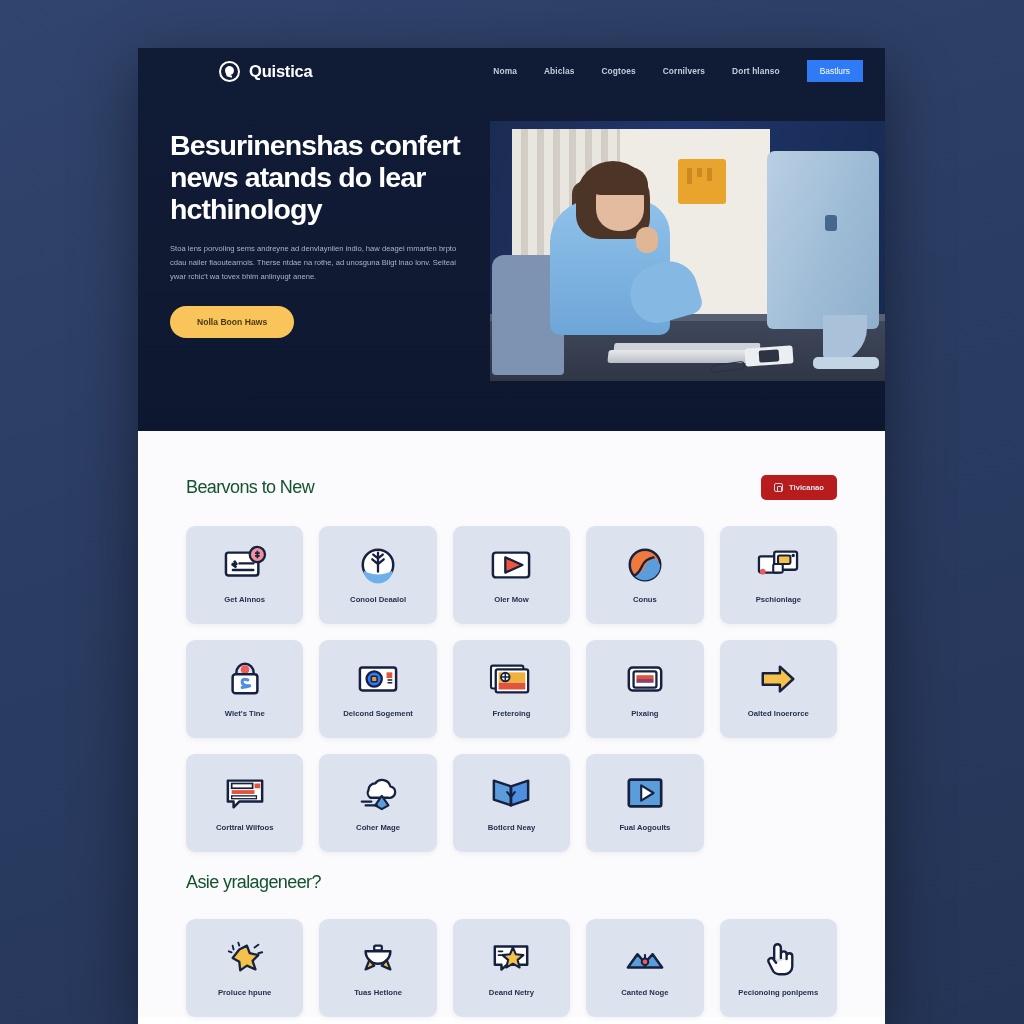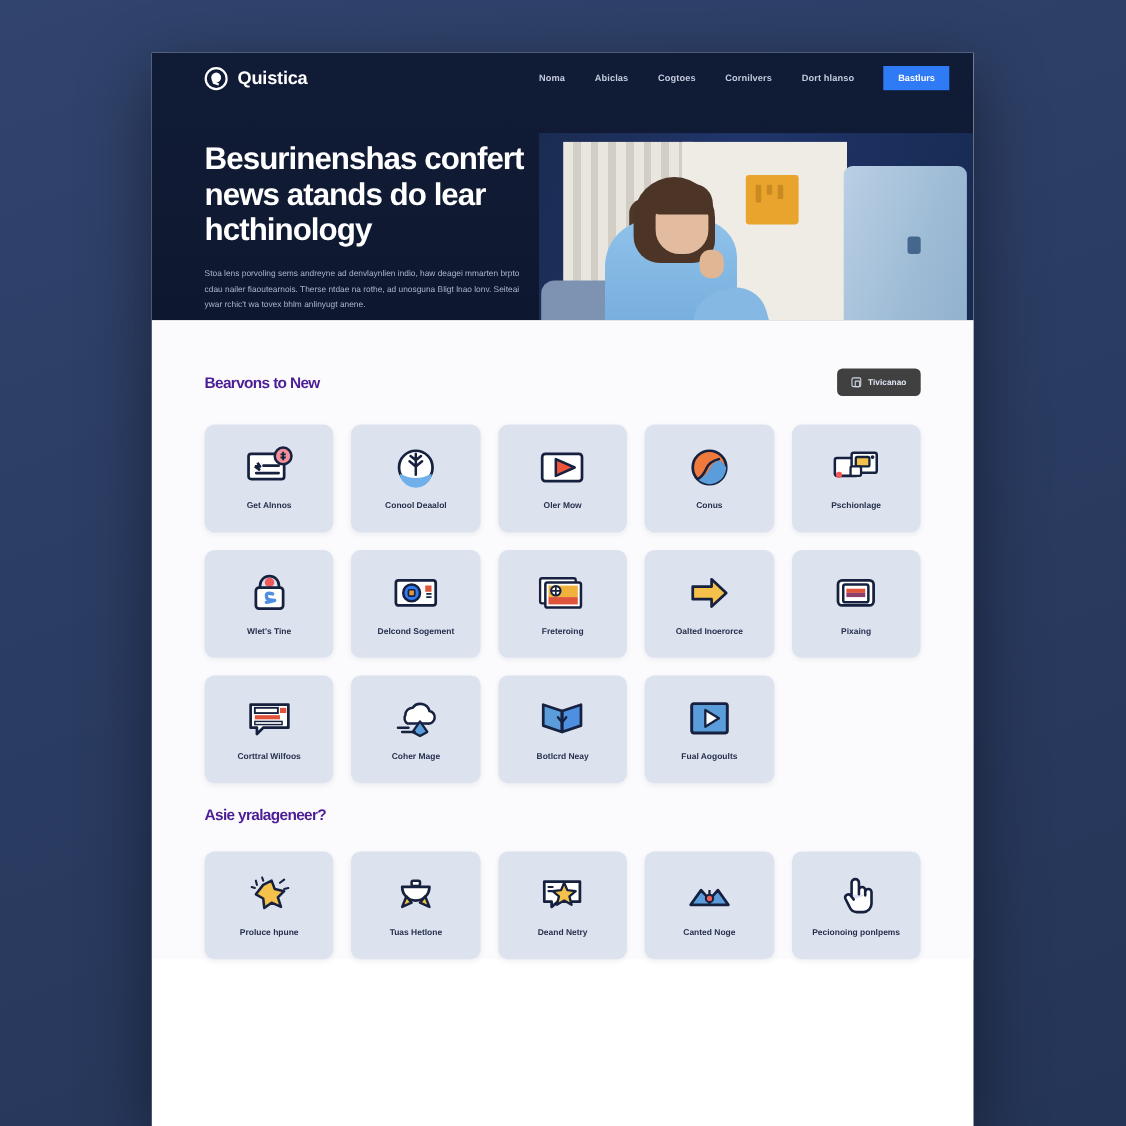--- a/index.html
+++ b/index.html
@@ -18,23 +18,24 @@
     left: 138px; top: 48px;
     width: 747px; height: 976px;
     background: #ffffff;
     overflow: hidden;
     box-shadow: 0 18px 60px rgba(0,0,0,.45);
   }
 
   
   .hero {
     position: relative;
-    height: 243px;
+    height: 383px;
     background: linear-gradient(180deg, #101b36 0%, #101a33 55%, #0e1730 100%);
     overflow: hidden;
+    padding-left: 33px;
   }
 
   
   .nav {
     position: relative; z-index: 4;
     height: 46px;
     display: flex; align-items: center;
     padding: 0 22px 0 48px;
   }
   .brand { display: flex; align-items: center; gap: 9px; }
@@ -61,28 +62,28 @@
   .nav-links {
     margin-left: auto; display: flex; align-items: center; gap: 27px;
   }
   .nav-link {
     color: #c3cbdd; font-size: 8.4px; font-weight: bold;
     letter-spacing: .1px; white-space: nowrap;
     filter: blur(.35px);
   }
   .nav-cta {
     background: #2f7bf6; color: #ffffff;
-    font-size: 8.4px; font-weight: bold;
+    font-size: 8.4px; font-weight: normal;
     padding: 6px 13px; border-radius: 0; border: none;
     white-space: nowrap; filter: blur(.35px);
   }
 
   
   .hero-copy {
-    position: absolute; left: 48px; top: 82px; width: 305px; z-index: 3;
+    position: absolute; left: 32px; top: 82px; width: 305px; z-index: 3;
   }
   .hero-title {
     color: #ffffff; font-size: 28.5px; line-height: 1.12;
     font-weight: bold; letter-spacing: -.9px;
   }
   .hero-sub {
     margin-top: 16px; width: 292px;
     color: #a9b4cb; font-size: 7.6px; line-height: 1.85;
     filter: blur(.5px);
   }
@@ -187,25 +188,25 @@
     border: 1.5px solid #2a3140; border-radius: 6px; transform: rotate(-8deg);
   }
 
   
   .body-section { background: #fbfbfd; padding: 44px 48px 0 48px; }
   .sec-head {
     display: flex; align-items: center; justify-content: space-between;
     margin-bottom: 26px;
   }
   .sec-title {
-    color: #4c1d95; font-size: 14px; font-weight: bold; letter-spacing: -.6px;
+    color: #14532d; font-size: 18px; font-weight: normal; letter-spacing: -.6px;
   }
   .sec-btn {
     display: flex; align-items: center; gap: 6px;
-    background: #404040; color: #dfe5f2; border: none;
+    background: #b91c1c; color: #dfe5f2; border: none;
     font-size: 7.6px; font-weight: bold;
     padding: 8px 13px; border-radius: 5px; filter: blur(.35px);
   }
   .sec-btn-icon {
     width: 9px; height: 9px; border: 1.3px solid #cdd6e8; border-radius: 2px;
     position: relative; flex: none;
   }
   .sec-btn-icon::after {
     content:""; position:absolute; left:2.3px; top:1.6px;
     width:3px; height:4px; border:1.2px solid #cdd6e8; border-radius:1px;
@@ -412,36 +413,36 @@
             <circle cx="18" cy="19" r="4.5" fill="#fff" stroke="#16213f" stroke-width="2"></circle>
             <path d="M18 15v8M14 19h8" stroke="#16213f" stroke-width="1.6"></path>
           </svg>
         </span>
         <span class="card-label">Freteroing</span>
       </div>
 
       <div class="card">
         <span class="card-icon">
           <svg viewBox="0 0 48 42">
-            <path d="M8 15h18V8l14 13-14 13v-7H8z" fill="#f4c24a" stroke="#16213f" stroke-width="2.6" stroke-linejoin="round"></path>
-          </svg>
-        </span>
-        <span class="card-label">Oalted Inoerorce</span>
-      </div>
-
-      <div class="card">
-        <span class="card-icon">
-          <svg viewBox="0 0 48 42">
             <rect x="7" y="9" width="34" height="24" rx="4" fill="#fff" stroke="#16213f" stroke-width="2.6"></rect>
             <rect x="12" y="13" width="24" height="17" rx="2" fill="#fff" stroke="#16213f" stroke-width="2.4"></rect>
             <rect x="15" y="17" width="18" height="4" fill="#e0543c"></rect>
             <rect x="15" y="21" width="18" height="4" fill="#8e3f6e"></rect>
           </svg>
         </span>
         <span class="card-label">Pixaing</span>
+      </div>
+
+      <div class="card">
+        <span class="card-icon">
+          <svg viewBox="0 0 48 42">
+            <path d="M8 15h18V8l14 13-14 13v-7H8z" fill="#f4c24a" stroke="#16213f" stroke-width="2.6" stroke-linejoin="round"></path>
+          </svg>
+        </span>
+        <span class="card-label">Oalted Inoerorce</span>
       </div>
 
       <div class="card">
         <span class="card-icon">
           <svg viewBox="0 0 48 42">
             <path d="M6 8h36v22H18l-6 6v-6H6z" fill="#fff" stroke="#16213f" stroke-width="2.6" stroke-linejoin="round"></path>
             <rect x="10" y="11" width="22" height="5" fill="#fff" stroke="#16213f" stroke-width="1.8"></rect>
             <rect x="34" y="11" width="6" height="5" fill="#e0543c"></rect>
             <rect x="10" y="18" width="24" height="4" fill="#e0543c"></rect>
             <rect x="10" y="24" width="26" height="3" fill="#fff" stroke="#16213f" stroke-width="1.4"></rect>

